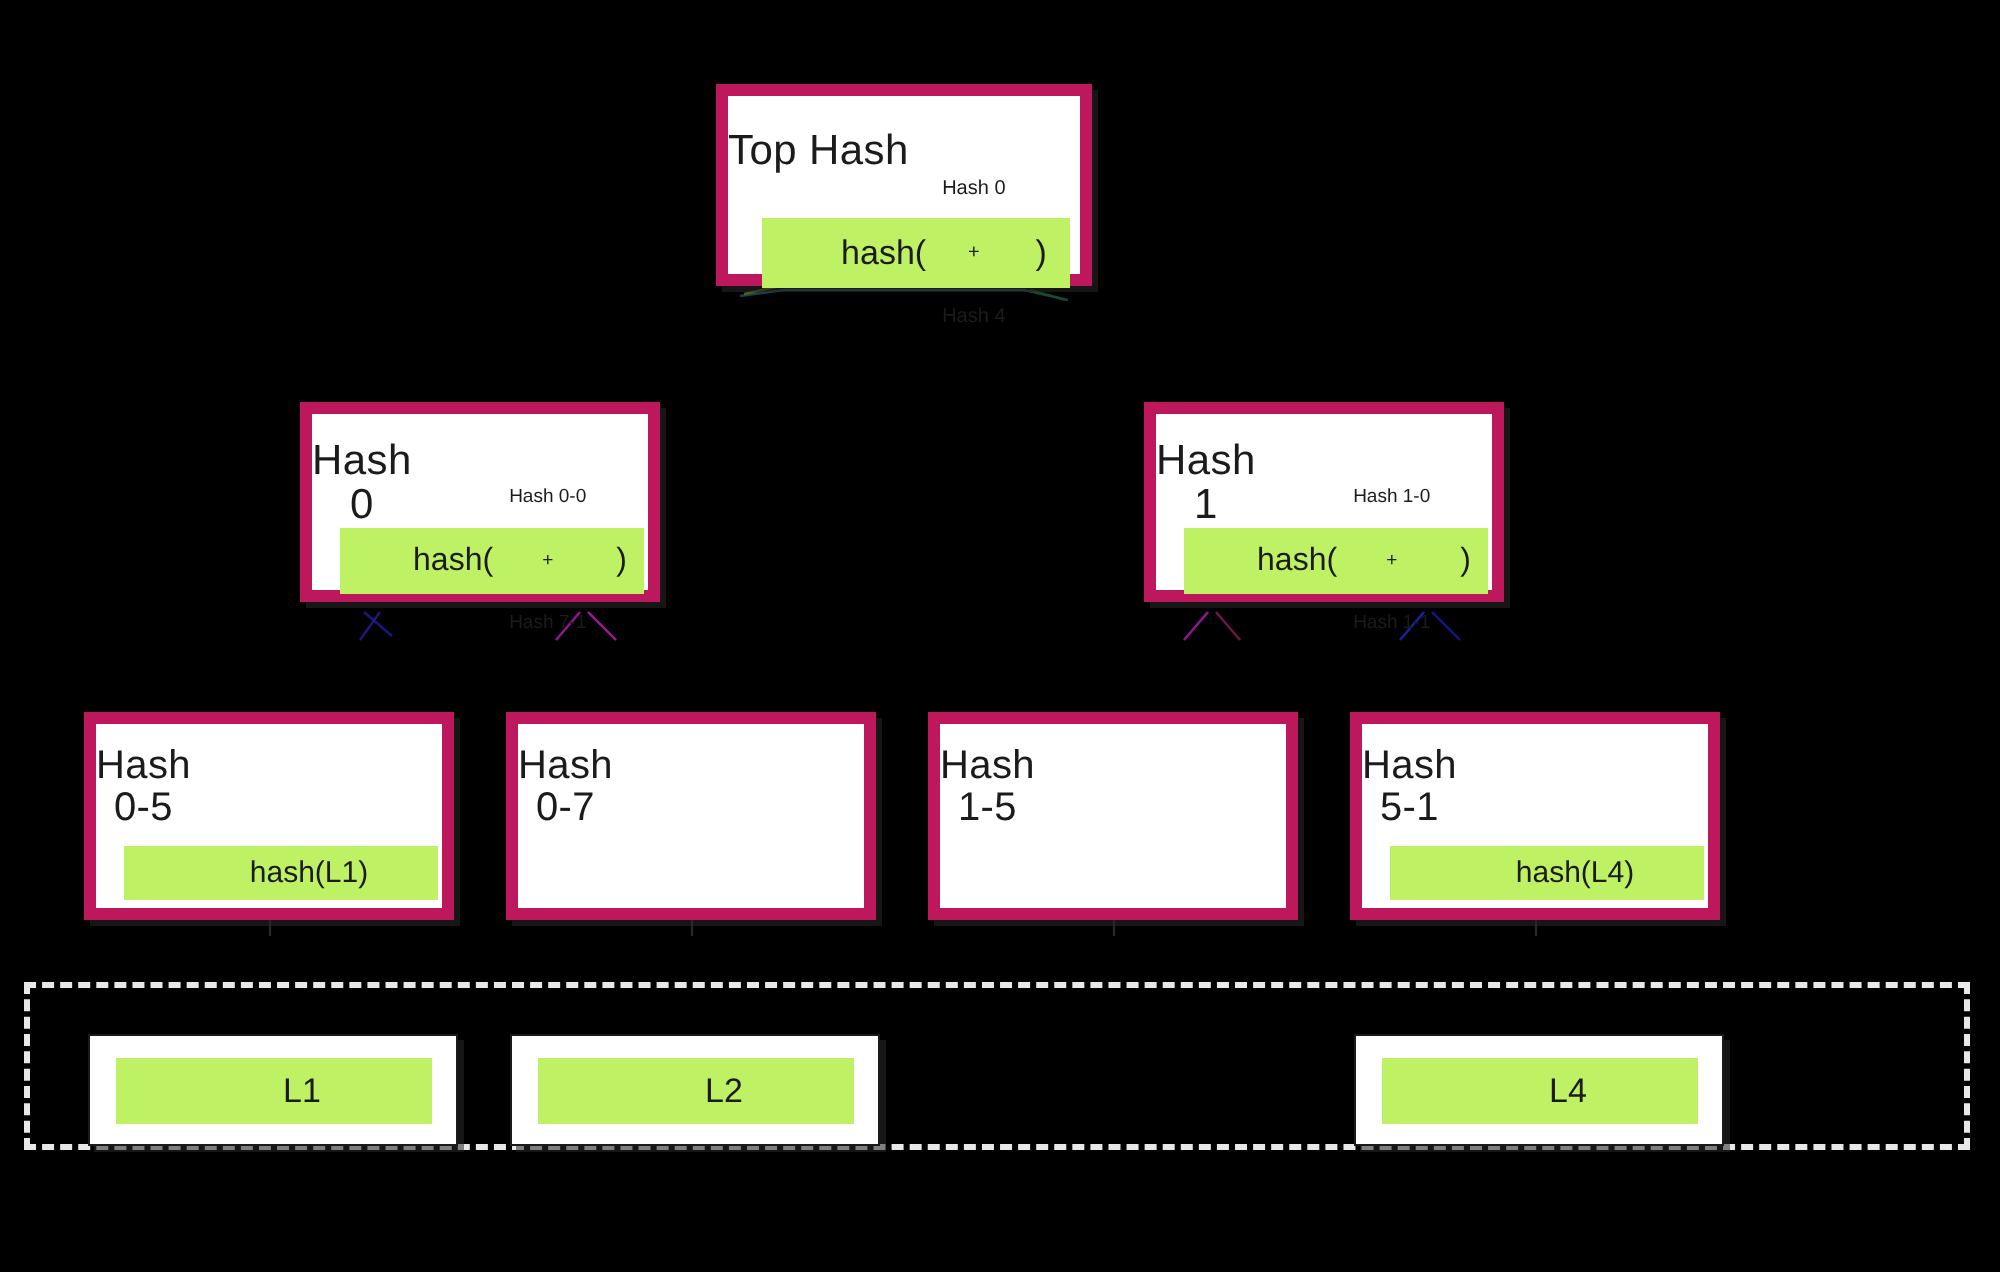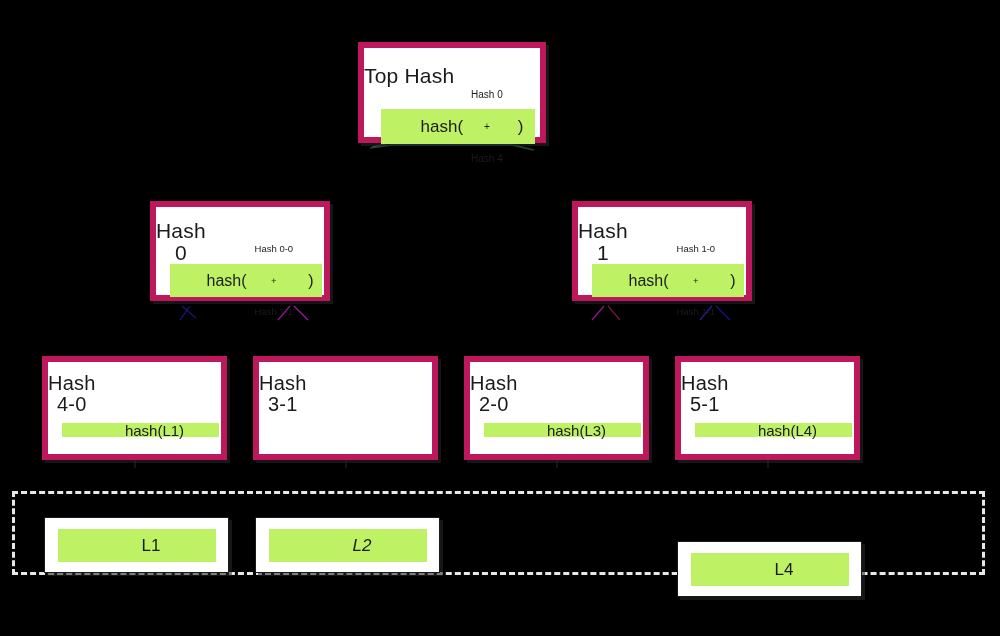--- a/index.html
+++ b/index.html
@@ -77,42 +77,42 @@
   #top-hash .hashcall .stack{font-size:10px;}
 
   
   .lvl3{width:185px;height:104px;top:356px;padding-top:11px;}
   #hash-0-0{left:42px;}
   #hash-0-1{left:253px;}
   #hash-1-0{left:464px;}
   #hash-1-1{left:675px;}
   .lvl3 .title{font-size:20px;}
   .lvl3 .band{
-    position:absolute;left:14px;top:61px;width:157px;height:14px;
+    position:absolute;left:14px;top:61px;width:157px;height:27px;
     font-size:15px;
   }
 
   
   #data-container{
     position:absolute;left:12px;top:491px;width:973px;height:84px;
     border:3px dashed #e8e8e8;
     box-sizing:border-box;
     background:transparent;
   }
   .datablock{
     position:absolute;top:517px;width:185px;height:56px;
     background:#ffffff;
     border:1px solid #1a1a1a;
     box-shadow:3px 3px 0 rgba(40,40,40,0.55);
     box-sizing:border-box;
   }
   #block-L1{left:44px;}
-  #block-L2{left:255px;font-style:italic;}
+  #block-L2{left:255px;}
   #block-L3{left:466px;}
-  #block-L4{left:677px;margin-top:24px;}
+  #block-L4{left:677px;}
   .datablock .band{
     position:absolute;left:13px;top:11px;width:158px;height:33px;
     font-size:17px;
   }
 
   
   .conn{position:absolute;pointer-events:none;}
 </style>
 </head>
 <body>
@@ -180,31 +180,30 @@
           <span>Hash 1-0</span>
           <span>+</span>
           <span>Hash 1-1</span>
         </span>
         <span class="paren">)</span>
       </span>
     </div>
   </div>
 
   <div class="node lvl3" id="hash-0-0">
-    <div class="title"><span>Hash</span><br><span>4-0</span></div>
+    <div class="title"><span>Hash</span><br><span>0-5</span></div>
     <div class="band">hash(L1)</div>
   </div>
 
   <div class="node lvl3" id="hash-0-1">
-    <div class="title"><span>Hash</span><br><span>3-1</span></div>
+    <div class="title"><span>Hash</span><br><span>0-7</span></div>
   </div>
 
   <div class="node lvl3" id="hash-1-0">
-    <div class="title"><span>Hash</span><br><span>2-0</span></div>
-    <div class="band">hash(L3)</div>
+    <div class="title"><span>Hash</span><br><span>1-5</span></div>
   </div>
 
   <div class="node lvl3" id="hash-1-1">
     <div class="title"><span>Hash</span><br><span>5-1</span></div>
     <div class="band">hash(L4)</div>
   </div>
 
   <div id="data-container"></div>
 
   <div class="datablock" id="block-L1">

